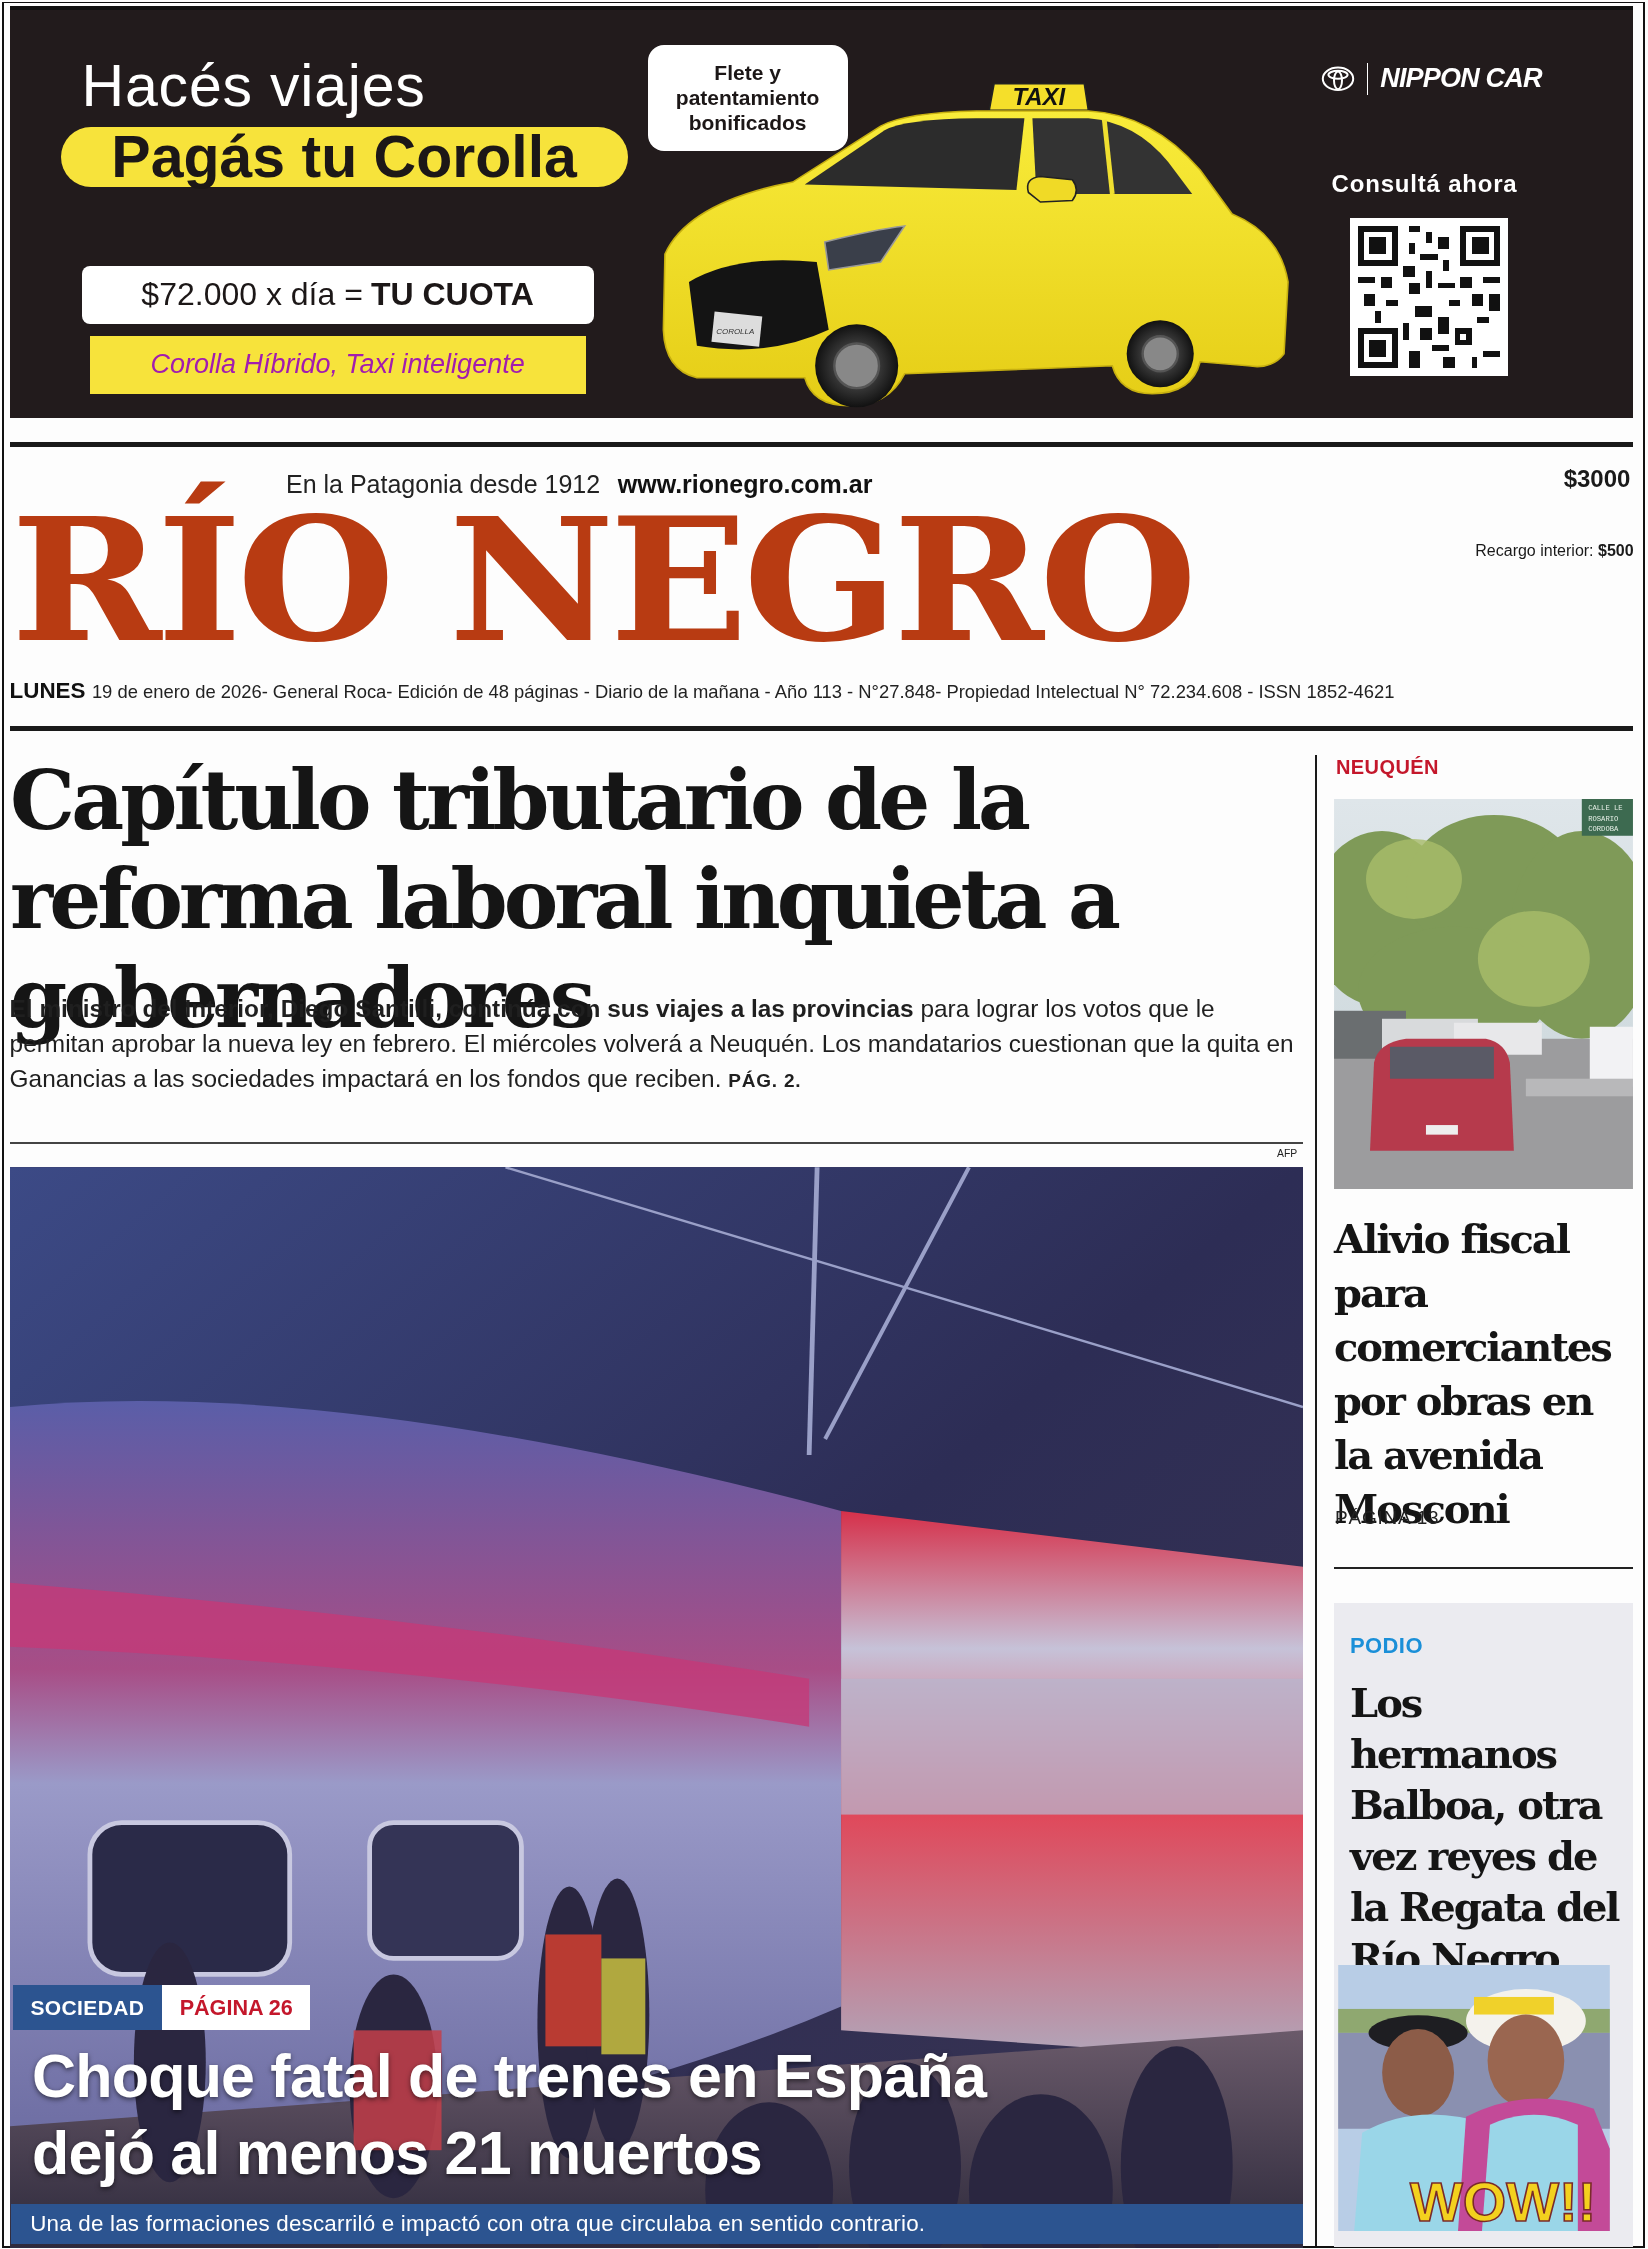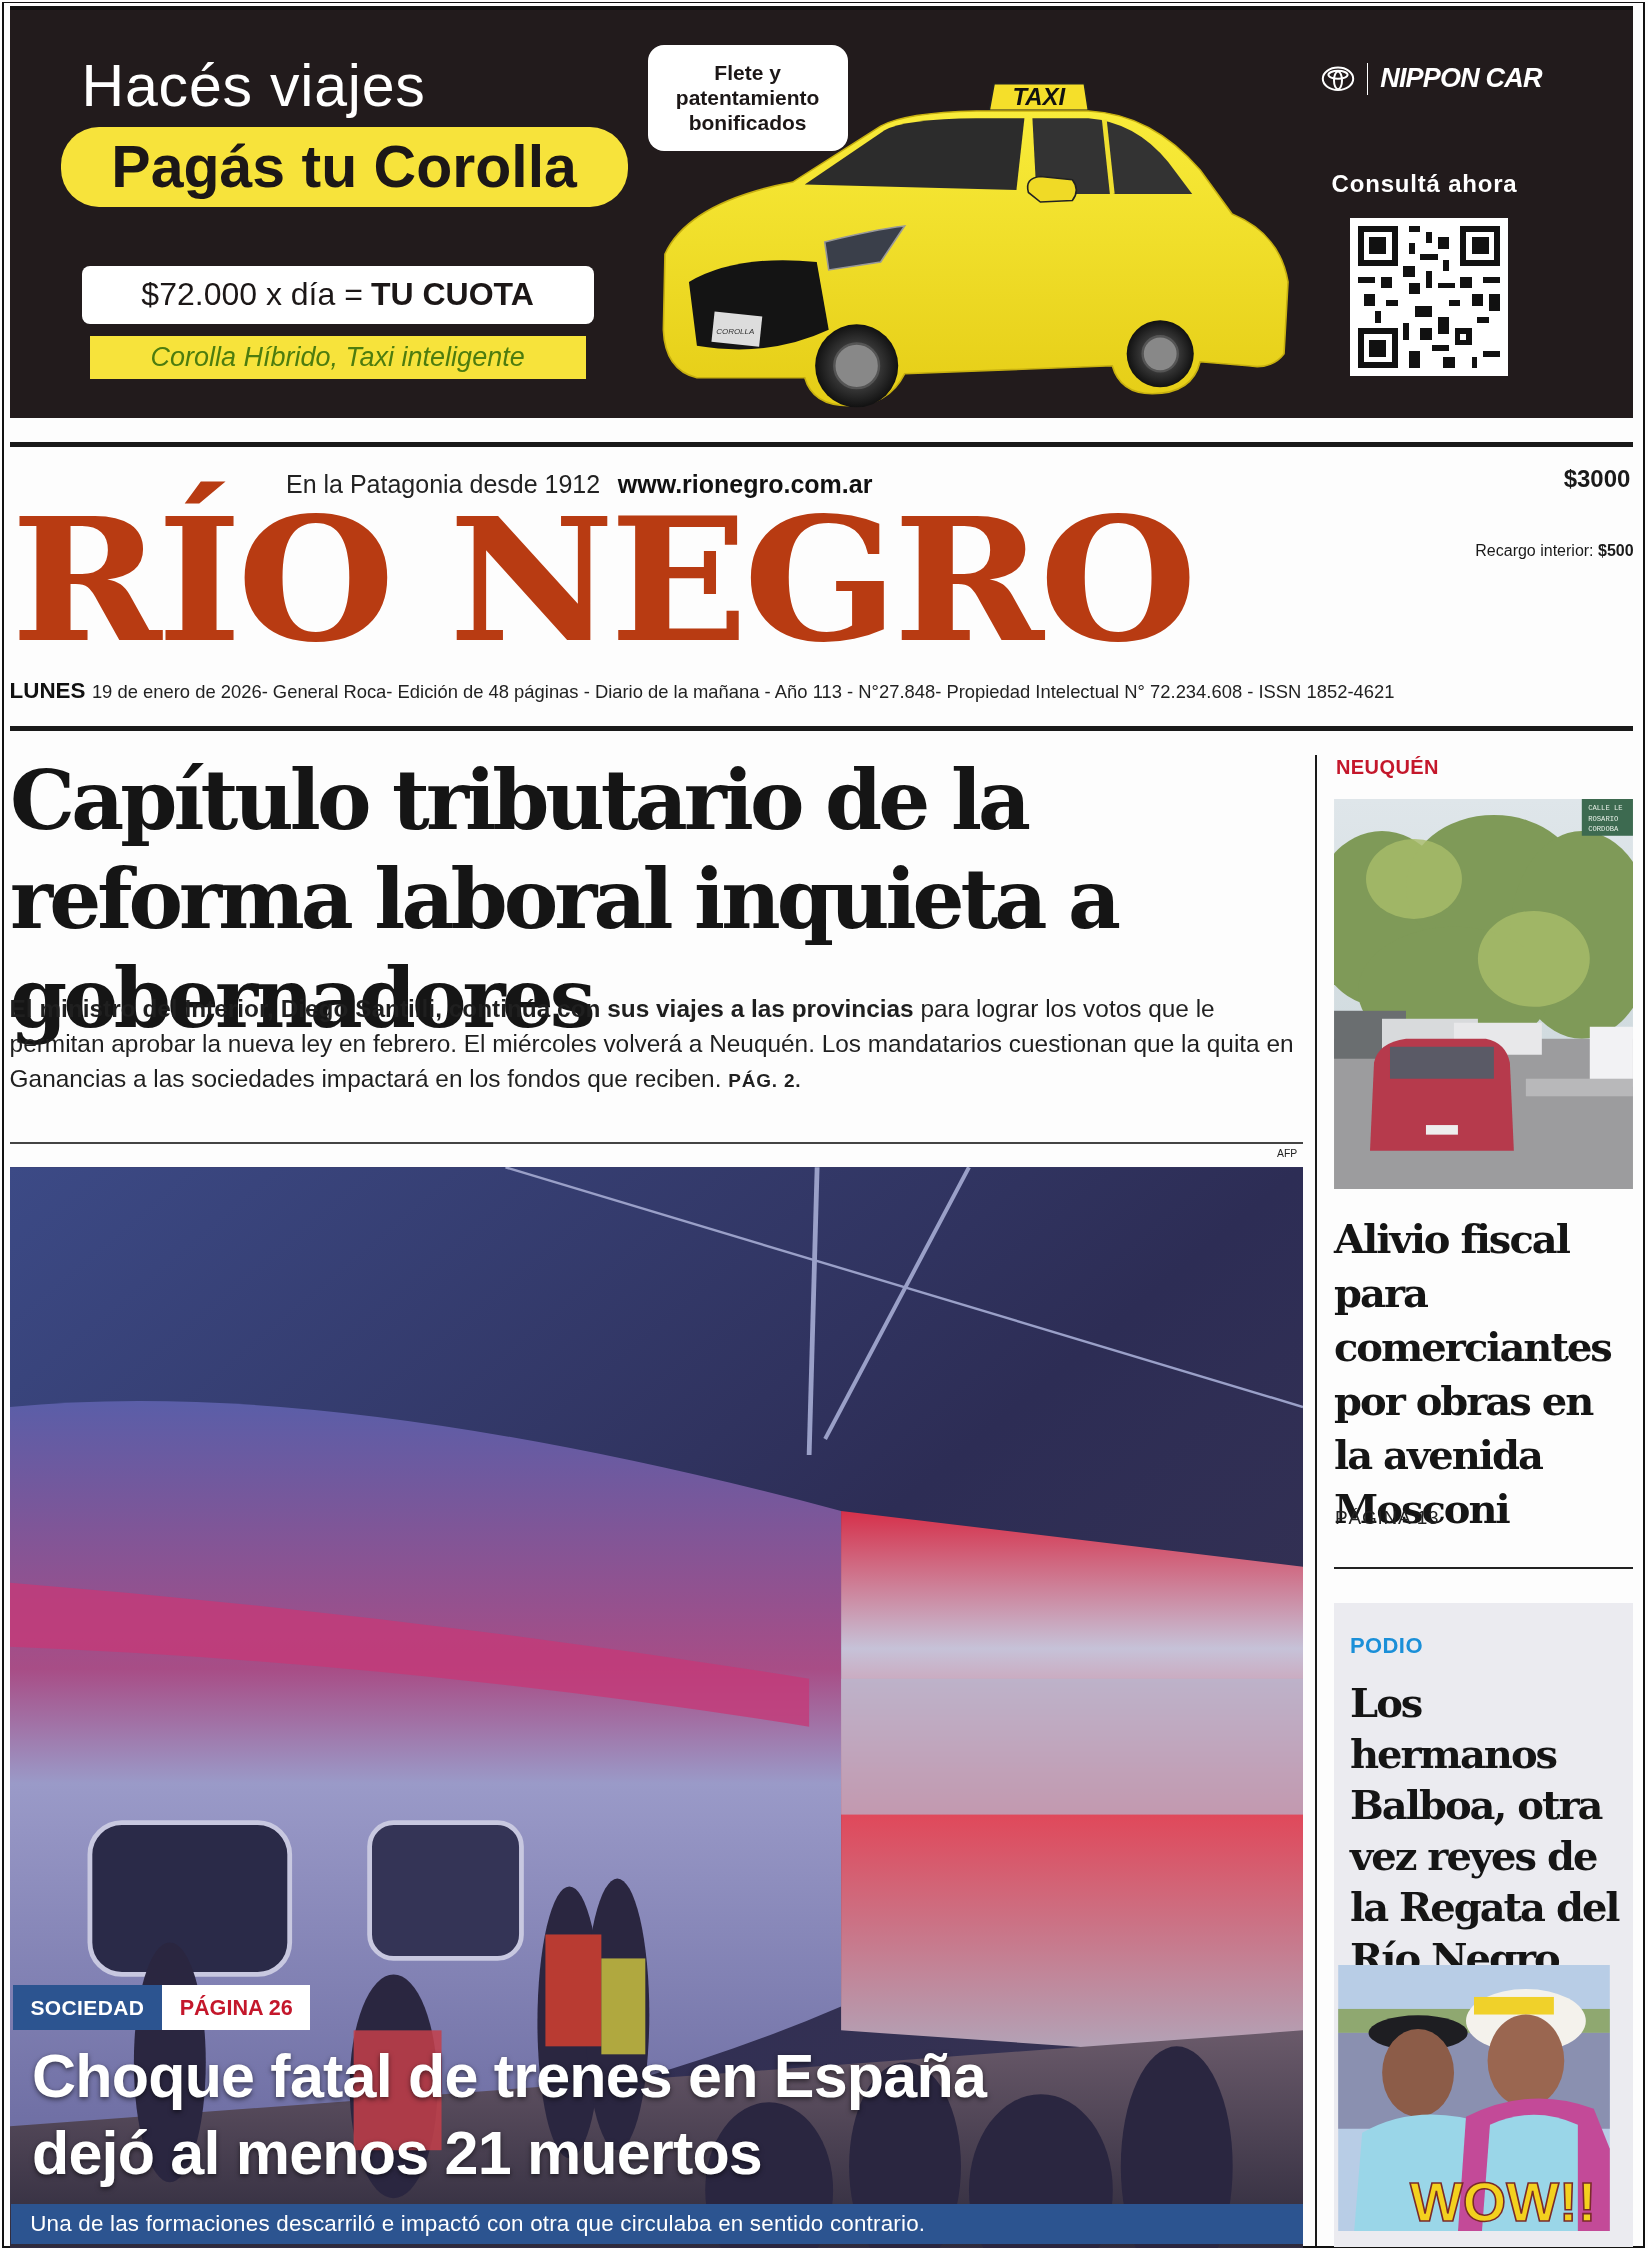--- a/index.html
+++ b/index.html
@@ -4,24 +4,24 @@
 <style>
   * { box-sizing: border-box; margin: 0; padding: 0; }
   html, body { width: 1648px; height: 2250px; background: #fdfdfd; overflow: hidden; }
   body { position: relative; font-family: "Liberation Sans", sans-serif; color: #111; }
   .frame { position: absolute; left: 1.6px; top: 1.6px; width: 1643px; height: 2246px; border: 2.4px solid #111; border-top-width: 1.6px; pointer-events: none; }
 
   
   .ad { position: absolute; left: 9.6px; top: 9.6px; width: 1623px; height: 408px; background: #221b1c; overflow: hidden; }
   .ad-topline { position: absolute; left: 9.6px; top: 6.4px; width: 1623px; height: 3.2px; background: #111; }
   .ad .h1 { position: absolute; left: 72px; top: 42px; color: #fff; font-size: 59px; font-weight: 400; letter-spacing: 0.8px; }
-  .ad .pill { position: absolute; left: 51px; top: 117px; width: 567px; height: 80px; background: #f7e33b; border-radius: 38px; display: flex; align-items: center; justify-content: center; font-size: 59px; font-weight: 700; color: #1c1717; }
+  .ad .pill { position: absolute; left: 51px; top: 117px; width: 567px; height: 60px; background: #f7e33b; border-radius: 38px; display: flex; align-items: center; justify-content: center; font-size: 59px; font-weight: 700; color: #1c1717; }
   .ad .quota { position: absolute; left: 72px; top: 256px; width: 512px; height: 58px; background: #fff; border-radius: 8px; display: flex; align-items: center; justify-content: center; font-size: 32px; color: #1c1717; }
   .ad .quota b { margin-left: 8px; }
-  .ad .tag { position: absolute; left: 80px; top: 326px; width: 496px; height: 43px; background: #f7e33b; display: flex; align-items: center; justify-content: center; font-size: 27px; font-style: italic; color: #4d7c0f; }
+  .ad .tag { position: absolute; left: 80px; top: 326px; width: 496px; height: 58px; background: #f7e33b; display: flex; align-items: center; justify-content: center; font-size: 27px; font-style: italic; color: #a21caf; }
   .ad .bubble { position: absolute; left: 638px; top: 35px; width: 200px; height: 106px; background: #fff; border-radius: 16px; display: flex; flex-direction: column; align-items: center; justify-content: center; font-size: 21px; font-weight: 700; line-height: 25px; color: #1c1717; text-align: right; }
   .ad .car { position: absolute; left: 631px; top: 32px; width: 663px; height: 376px; }
   .ad .brand { position: absolute; left: 1311px; top: 53px; color: #fff; font-size: 27px; font-weight: 700; font-style: italic; letter-spacing: -0.8px; display: flex; align-items: center; gap: 12px; }
   .ad .brand .sep { width: 1.6px; height: 32px; background: #fff; }
   .ad .consulta { position: absolute; left: 1322px; top: 160px; color: #fff; font-size: 24px; font-weight: 700; letter-spacing: 0.8px; }
   .ad .qr { position: absolute; left: 1340px; top: 208px; width: 158px; height: 158px; background: #fff; padding: 8px; }
 
   
   .rule-top { position: absolute; left: 9.6px; top: 442px; width: 1623px; height: 4.8px; background: #1a1a1a; }
   .tagline { position: absolute; left: 286px; top: 470px; font-size: 25px; color: #222; font-family: "Liberation Sans", sans-serif; }

